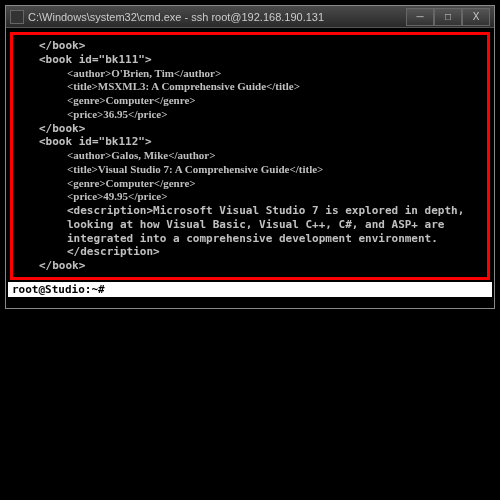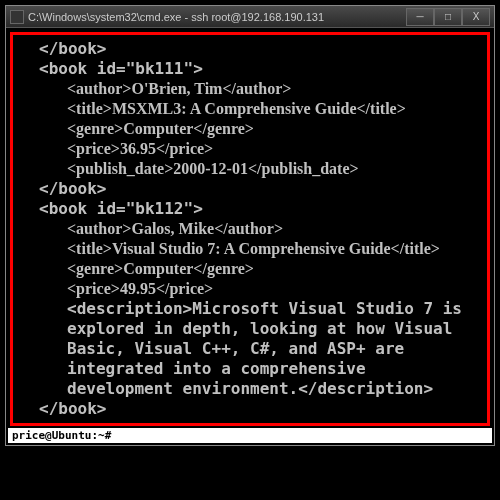--- a/index.html
+++ b/index.html
@@ -66,21 +66,21 @@
       padding: 2px;
       min-height: 280px;
     }
     .highlight-box {
       border: 3px solid #ff0000;
       padding: 4px 6px;
       margin: 2px;
     }
     .xml-line {
       color: #c0c0c0;
-      font-size: 16px;
+      font-size: 11px;
       line-height: 1.25;
       white-space: pre-wrap;
       word-wrap: break-word;
       font-family: 'Consolas', 'Lucida Console', monospace;
       font-weight: bold;
     }
     .prompt-line {
       background: #fff;
       color: #000;
       padding: 1px 4px;
@@ -107,25 +107,24 @@
     </div>
   </div>
   <div class="terminal-content">
     <div class="highlight-box">
       <div class="xml-line ind1">&lt;/book&gt;</div>
       <div class="xml-line ind1">&lt;book id="bk111"&gt;</div>
       <div class="xml-line ind2">&lt;author&gt;O'Brien, Tim&lt;/author&gt;</div>
       <div class="xml-line ind2">&lt;title&gt;MSXML3: A Comprehensive Guide&lt;/title&gt;</div>
       <div class="xml-line ind2">&lt;genre&gt;Computer&lt;/genre&gt;</div>
       <div class="xml-line ind2">&lt;price&gt;36.95&lt;/price&gt;</div>
-      <div class="xml-line ind2">&lt;publish_date&gt;2000-12-01&lt;/publish_date&gt;</div>
       <div class="xml-line ind1">&lt;/book&gt;</div>
       <div class="xml-line ind1">&lt;book id="bk112"&gt;</div>
       <div class="xml-line ind2">&lt;author&gt;Galos, Mike&lt;/author&gt;</div>
       <div class="xml-line ind2">&lt;title&gt;Visual Studio 7: A Comprehensive Guide&lt;/title&gt;</div>
       <div class="xml-line ind2">&lt;genre&gt;Computer&lt;/genre&gt;</div>
       <div class="xml-line ind2">&lt;price&gt;49.95&lt;/price&gt;</div>
       <div class="xml-line desc">&lt;description&gt;Microsoft Visual Studio 7 is explored in depth, looking at how Visual Basic, Visual C++, C#, and ASP+ are integrated into a comprehensive development environment.&lt;/description&gt;</div>
       <div class="xml-line ind1">&lt;/book&gt;</div>
     </div>
-    <div class="prompt-line">price@Ubuntu:~#</div>
+    <div class="prompt-line">root@Studio:~#</div>
   </div>
 </div>
 
 </body></html>

